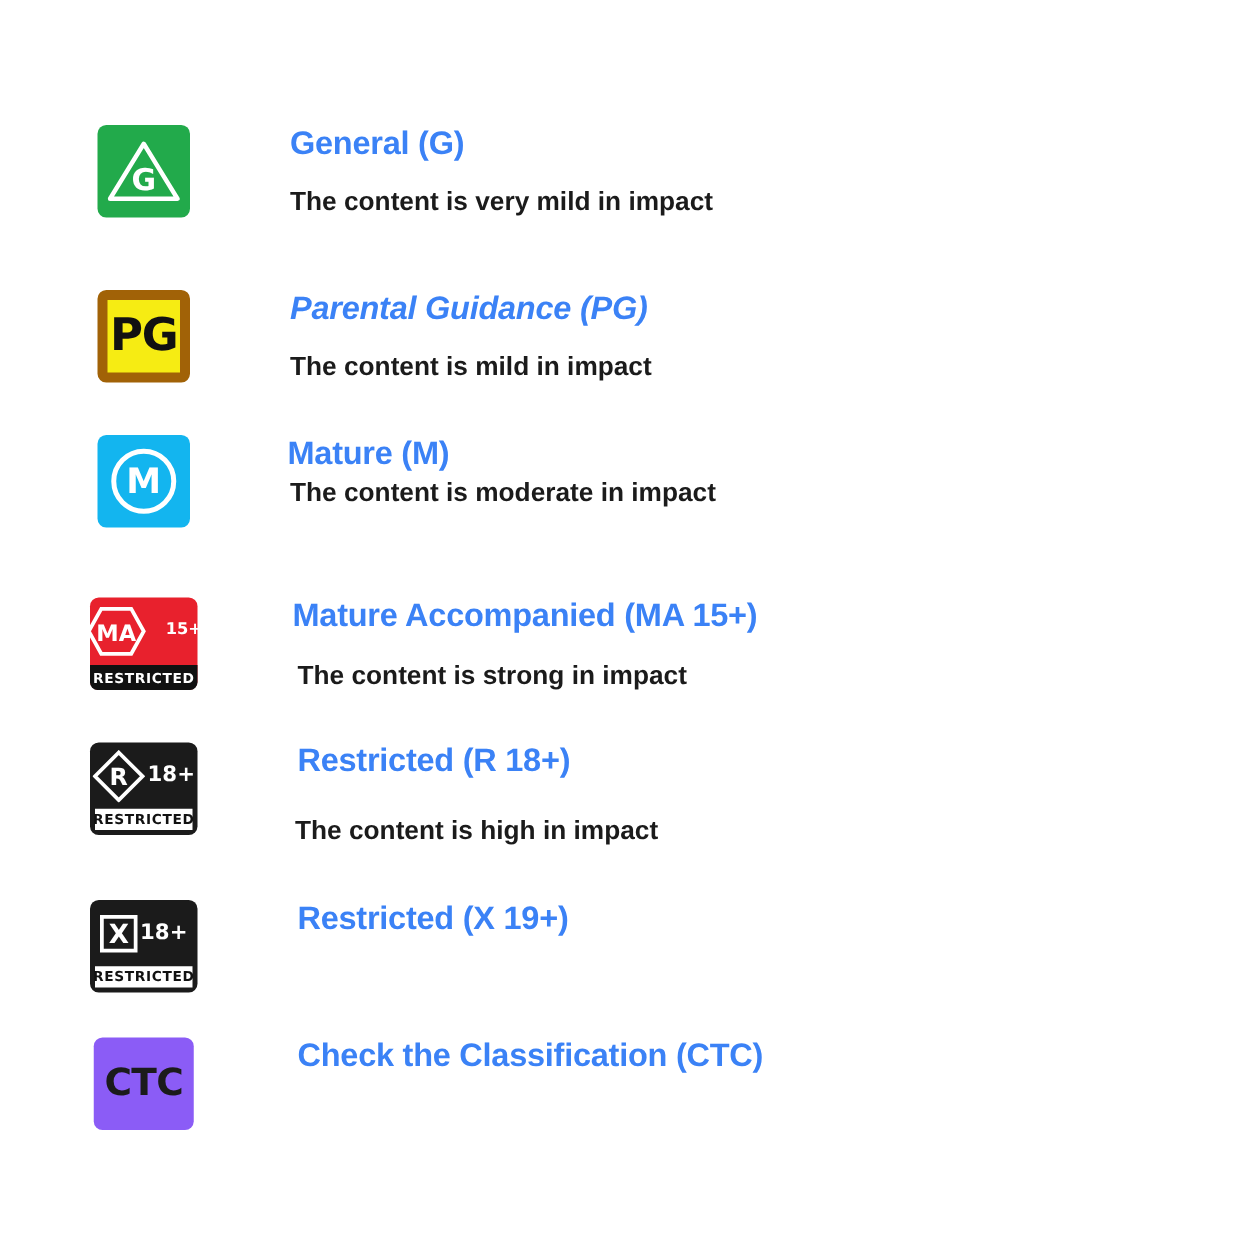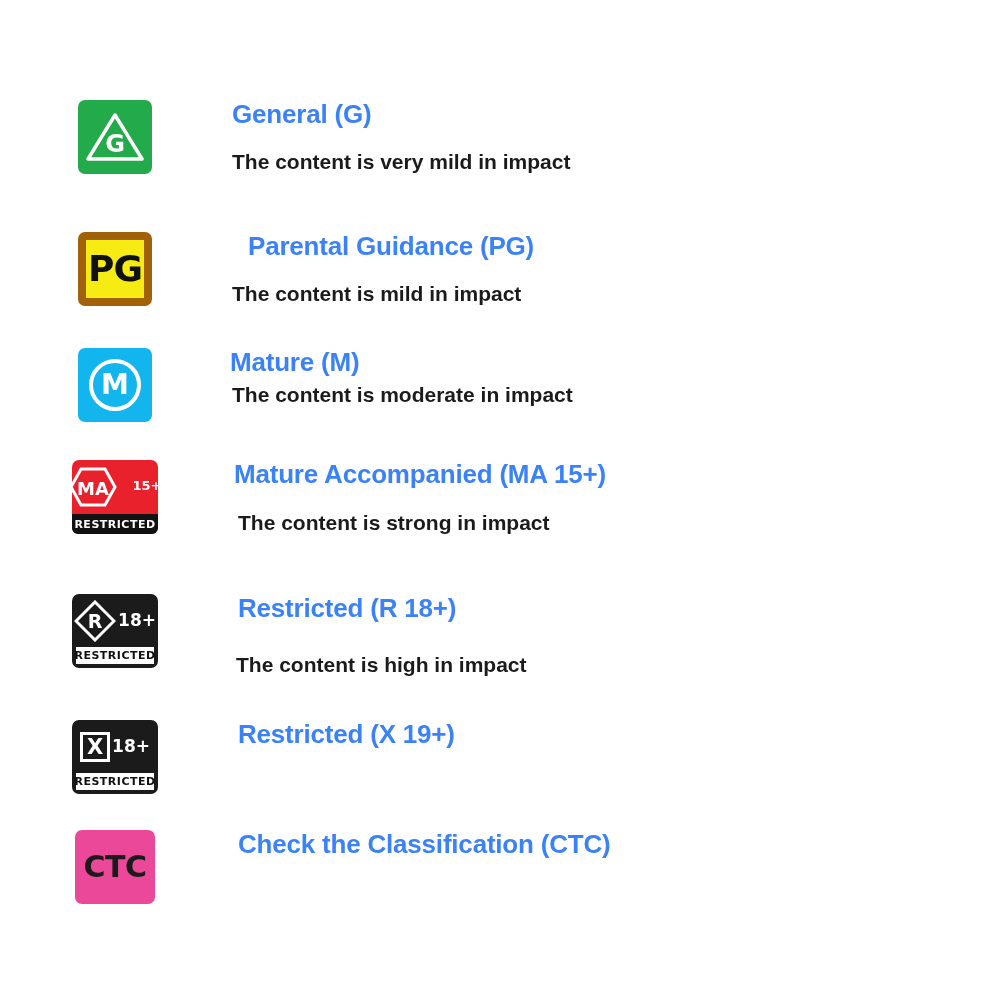--- a/index.html
+++ b/index.html
@@ -200,21 +200,21 @@
     font-size: 11px;
     letter-spacing: 0.5px;
     display: flex;
     align-items: center;
     justify-content: center;
   }
 
   
   .badge-ctc {
     width: 80px; height: 74px;
-    background: #ec4899;
+    background: #8b5cf6;
     border-radius: 7px;
   }
   .ctc-text {
     font-family: "DejaVu Sans", sans-serif;
     font-weight: bold;
     font-size: 30px;
     color: #1b1b1b;
     letter-spacing: -0.5px;
     line-height: 1;
   }
@@ -241,40 +241,40 @@
     </div>
   </div>
 
   <div class="row" style="top:232px;">
     <div class="badge-wrap">
       <div class="badge badge-pg">
         <span class="pg-text">PG</span>
       </div>
     </div>
     <div class="text-wrap">
-      <p class="title" style="margin-left:18px;">Parental Guidance (PG)</p>
+      <p class="title" style="margin-left:2px;font-style:italic;">Parental Guidance (PG)</p>
       <p class="desc" style="margin-top:21px;margin-left:2px;">The content is mild in impact</p>
     </div>
   </div>
 
   <div class="row" style="top:348px;">
     <div class="badge-wrap">
       <div class="badge badge-m">
         <div class="m-circle">
           <span class="m-letter">M</span>
         </div>
       </div>
     </div>
     <div class="text-wrap">
       <p class="title">Mature (M)</p>
       <p class="desc" style="margin-top:6px;margin-left:2px;">The content is moderate in impact</p>
     </div>
   </div>
 
-  <div class="row" style="top:460px;align-items:flex-end;">
+  <div class="row" style="top:478px;align-items:flex-end;">
     <div class="badge-wrap">
       <div class="badge-ma">
         <div class="ma-top">
           <div class="hexwrap">
             <svg width="48" height="40" viewBox="0 0 48 40">
               <polygon points="12,2 36,2 46,20 36,38 12,38 2,20" fill="none" stroke="#ffffff" stroke-width="3"></polygon>
               <text x="24" y="28" font-family="DejaVu Sans, sans-serif" font-size="18" font-weight="bold" fill="#ffffff" text-anchor="middle">MA</text>
             </svg>
           </div>
           <span class="ma-plus">15+</span>

